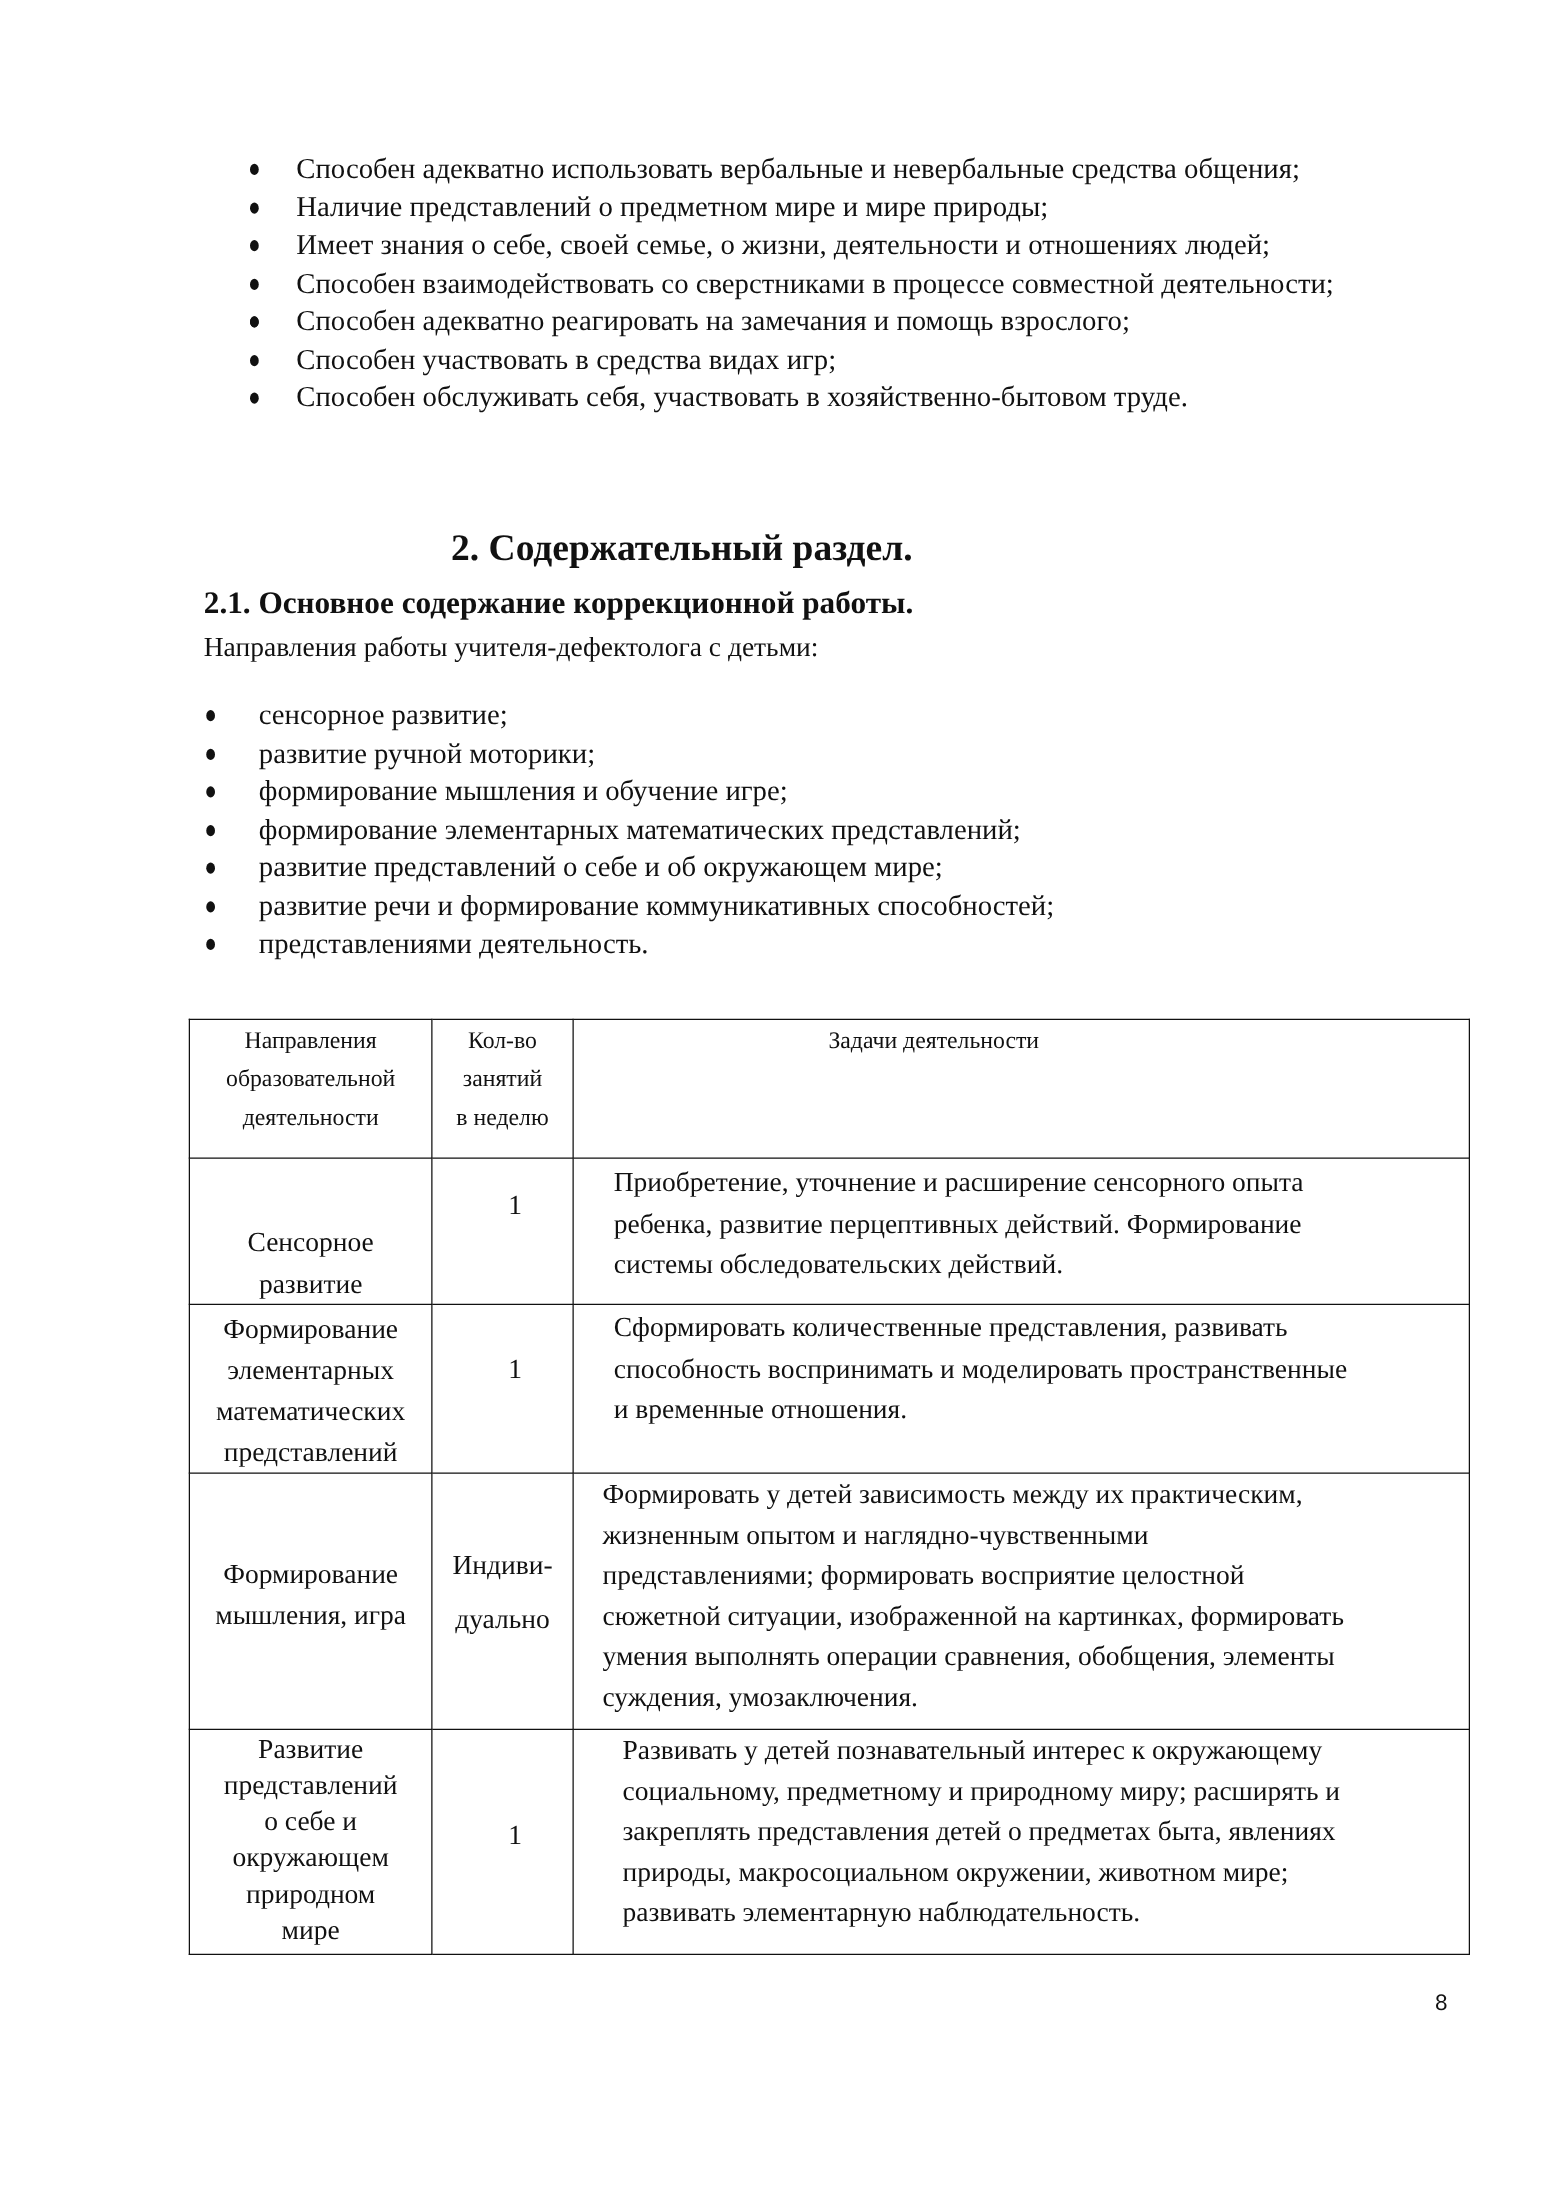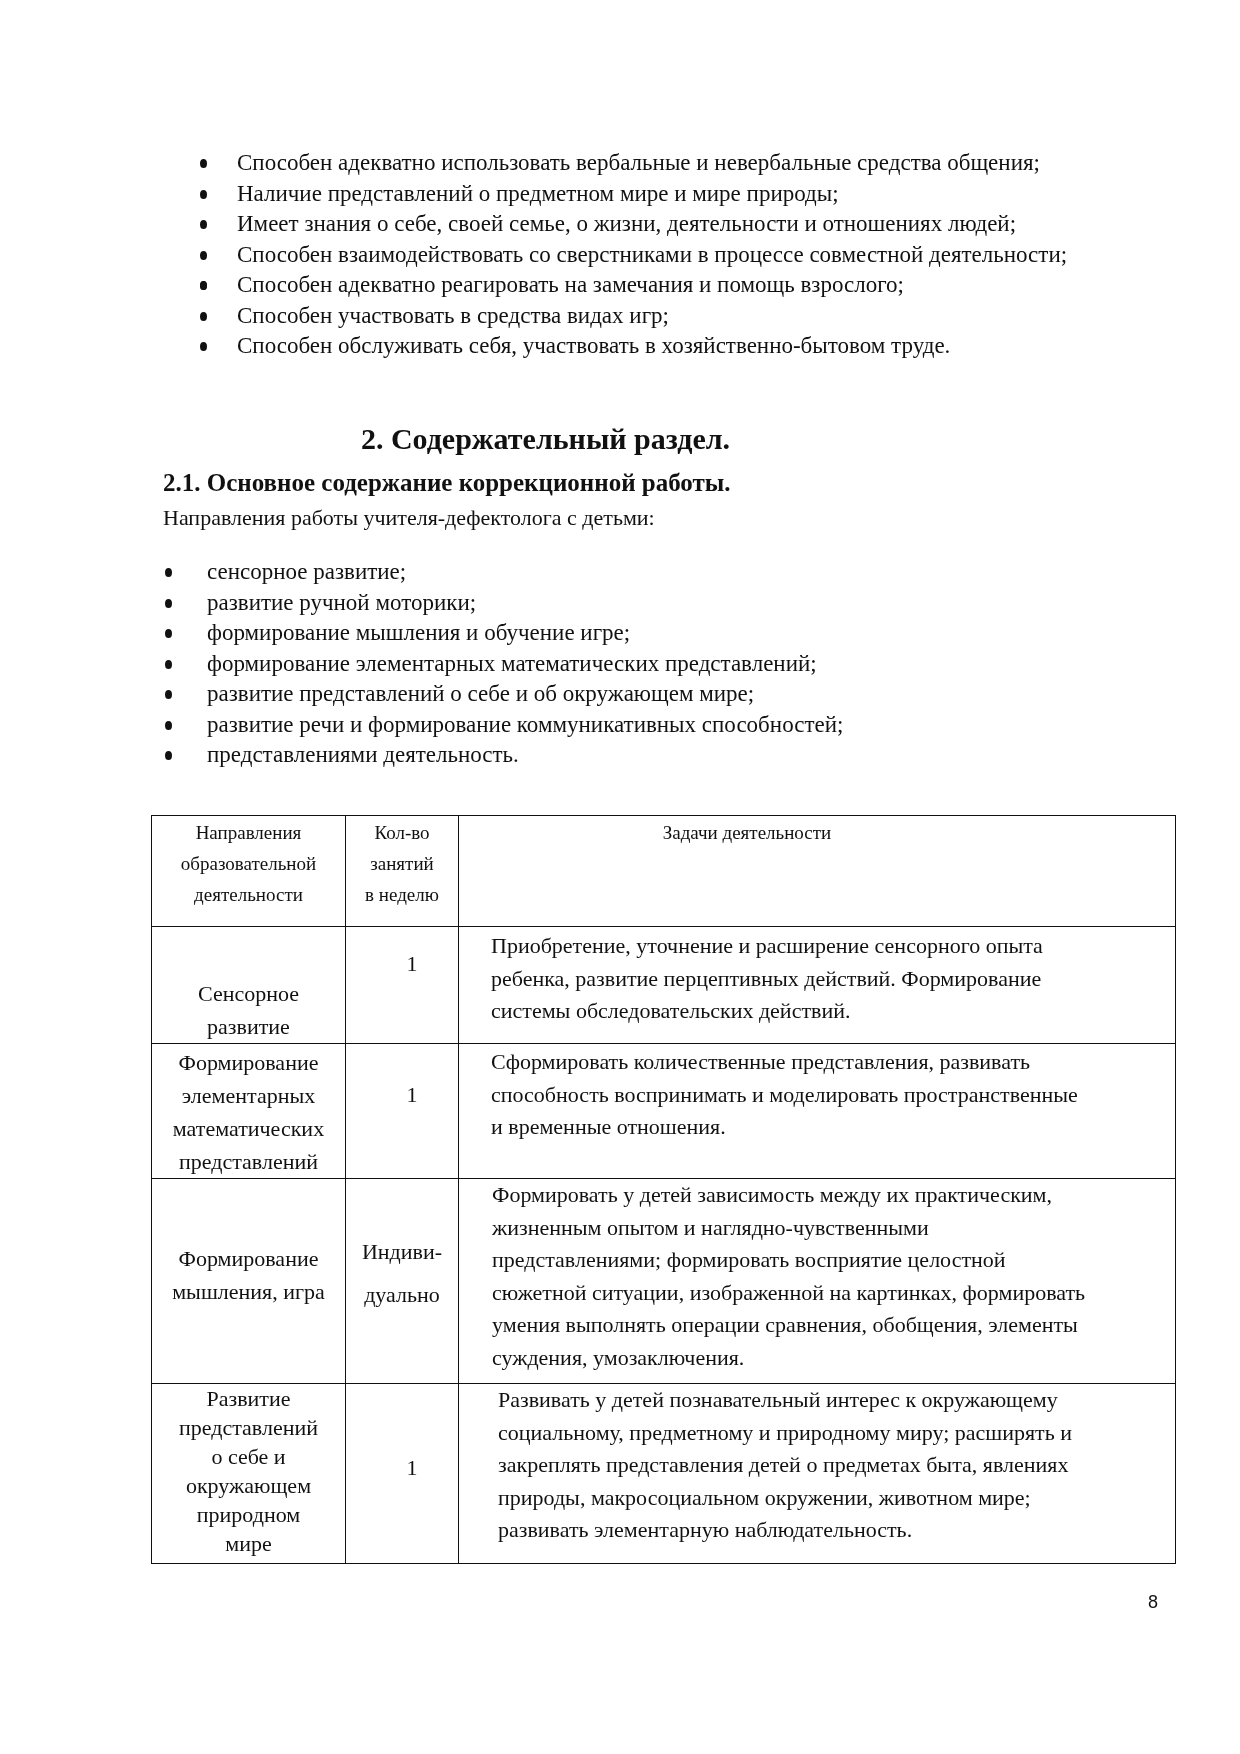--- a/index.html
+++ b/index.html
@@ -6,21 +6,21 @@
   body {
     width: 1240px; height: 1754px; position: relative; overflow: hidden;
     font-family: "Liberation Serif", serif; color: #111111;
   }
   .bullets { position: absolute; margin: 0; padding: 0; list-style: none; }
   .bullets li { position: relative; font-size: 23px; line-height: 30.5px; white-space: nowrap; }
   .bullets li .dot {
     position: absolute; width: 7px; height: 9px; border-radius: 50%; background: #111;
     top: 11px;
   }
-  #top-list { left: 200px; top: 120px; margin-top: 28px; }
+  #top-list { left: 200px; top: 120px; }
   #top-list li { padding-left: 37px; }
   #top-list li .dot { left: 0; }
   #dir-list { left: 165px; top: 557px; }
   #dir-list li { padding-left: 42px; }
   #dir-list li .dot { left: 0; }
 
   .h1 {
     position: absolute; left: 0; width: 1001px; top: 422px; text-align: center;
     font-size: 30px; font-weight: bold; padding-left: 90px; box-sizing: border-box;
   }
@@ -133,21 +133,21 @@
     </tr>
     <tr class="r3">
       <td class="cell-dir" style="vertical-align:middle; padding-bottom:12px;">
         <div style="line-height:33px;">Формирование</div>
         <div style="line-height:33px;">мышления, игра</div>
       </td>
       <td class="cell-count" style="vertical-align:middle; padding-bottom:16px;">
         <div style="line-height:43px;">Индиви-</div>
         <div style="line-height:43px;">дуально</div>
       </td>
-      <td class="cell-task" style="padding:0 0 0 33px;">
+      <td class="cell-task" style="padding:0 0 0 23px;">
         <div>Формировать у детей зависимость между их практическим,</div>
         <div>жизненным опытом и наглядно-чувственными</div>
         <div>представлениями; формировать восприятие целостной</div>
         <div>сюжетной ситуации, изображенной на картинках, формировать</div>
         <div>умения выполнять операции сравнения, обобщения, элементы</div>
         <div>суждения, умозаключения.</div>
       </td>
     </tr>
     <tr class="r4">
       <td class="cell-dir" style="padding-top:0;">

